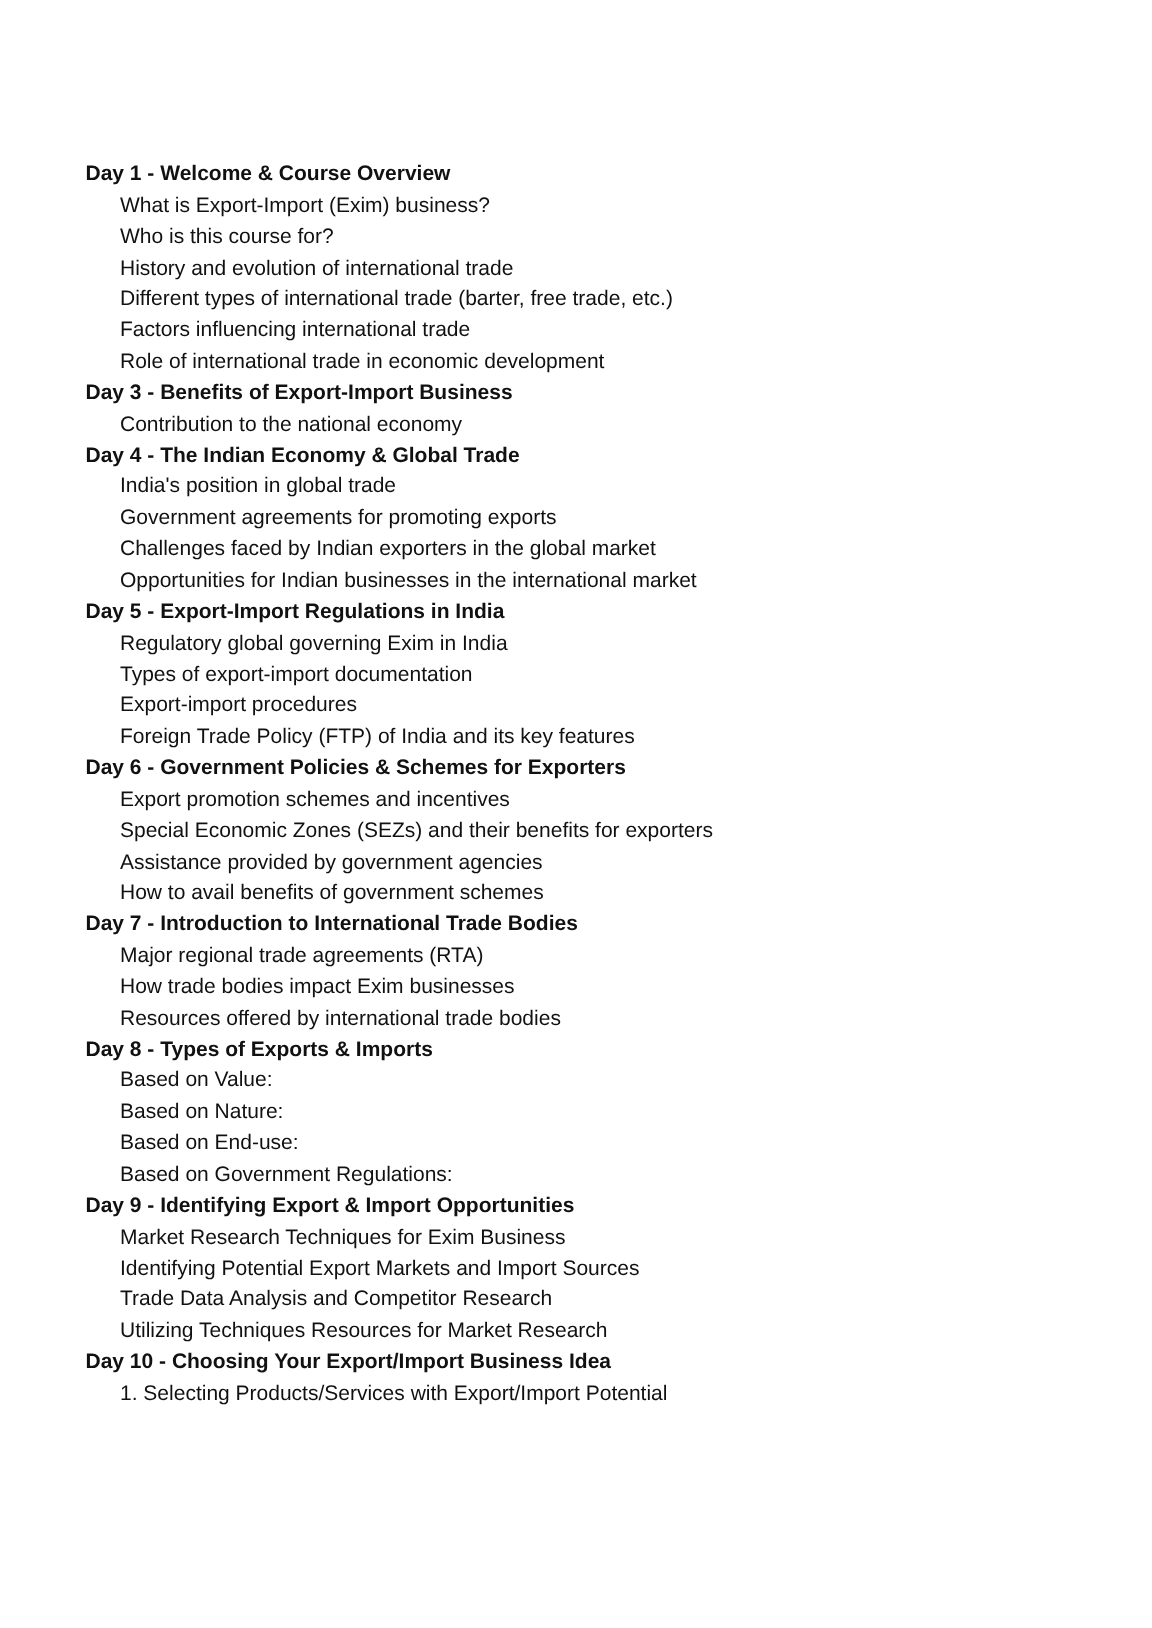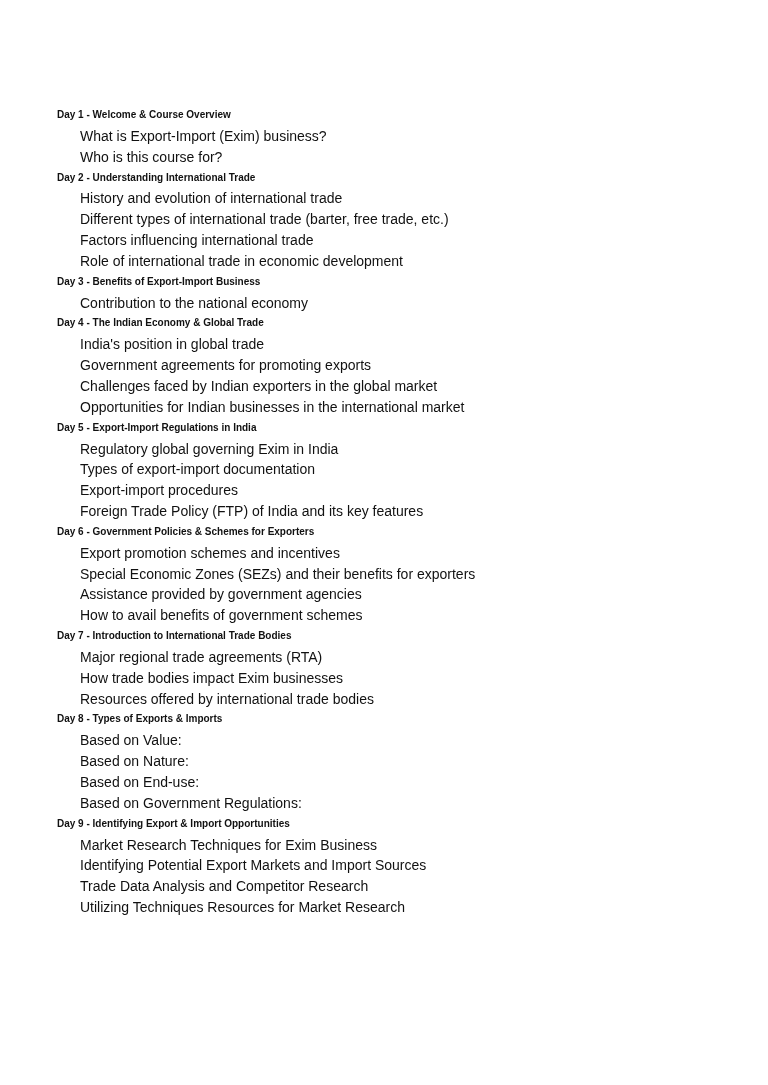--- a/index.html
+++ b/index.html
@@ -20,21 +20,21 @@
       left: 57px;
       top: 105px;
       width: 680px;
     }
     .day {
       margin: 0;
       padding: 0;
     }
     .day-title {
       font-weight: bold;
-      font-size: 10px;
+      font-size: 14px;
       line-height: 20.85px;
       height: 20.85px;
       white-space: nowrap;
       margin: 0;
     }
     .topic-list {
       list-style: none;
       margin: 0;
       padding: 0 0 0 23px;
     }
@@ -52,21 +52,20 @@
 
   <section class="day">
     <h2 class="day-title">Day 1 - Welcome &amp; Course Overview</h2>
     <ul class="topic-list">
       <li class="topic">What is Export-Import (Exim) business?</li>
       <li class="topic">Who is this course for?</li>
     </ul>
   </section>
 
   <section class="day">
-    <h2 class="day-title">Day 2 - Understanding International Trade</h2>
     <ul class="topic-list">
       <li class="topic">History and evolution of international trade</li>
       <li class="topic">Different types of international trade (barter, free trade, etc.)</li>
       <li class="topic">Factors influencing international trade</li>
       <li class="topic">Role of international trade in economic development</li>
     </ul>
   </section>
 
   <section class="day">
     <h2 class="day-title">Day 3 - Benefits of Export-Import Business</h2>
@@ -127,14 +126,20 @@
   <section class="day">
     <h2 class="day-title">Day 9 - Identifying Export &amp; Import Opportunities</h2>
     <ul class="topic-list">
       <li class="topic">Market Research Techniques for Exim Business</li>
       <li class="topic">Identifying Potential Export Markets and Import Sources</li>
       <li class="topic">Trade Data Analysis and Competitor Research</li>
       <li class="topic">Utilizing Techniques Resources for Market Research</li>
     </ul>
   </section>
 
+  <section class="day">
+    <h2 class="day-title">Day 10 - Choosing Your Export/Import Business Idea</h2>
+    <ul class="topic-list">
+      <li class="topic">1. Selecting Products/Services with Export/Import Potential</li>
+    </ul>
+  </section>
 
 </div>
 
 </body></html>

